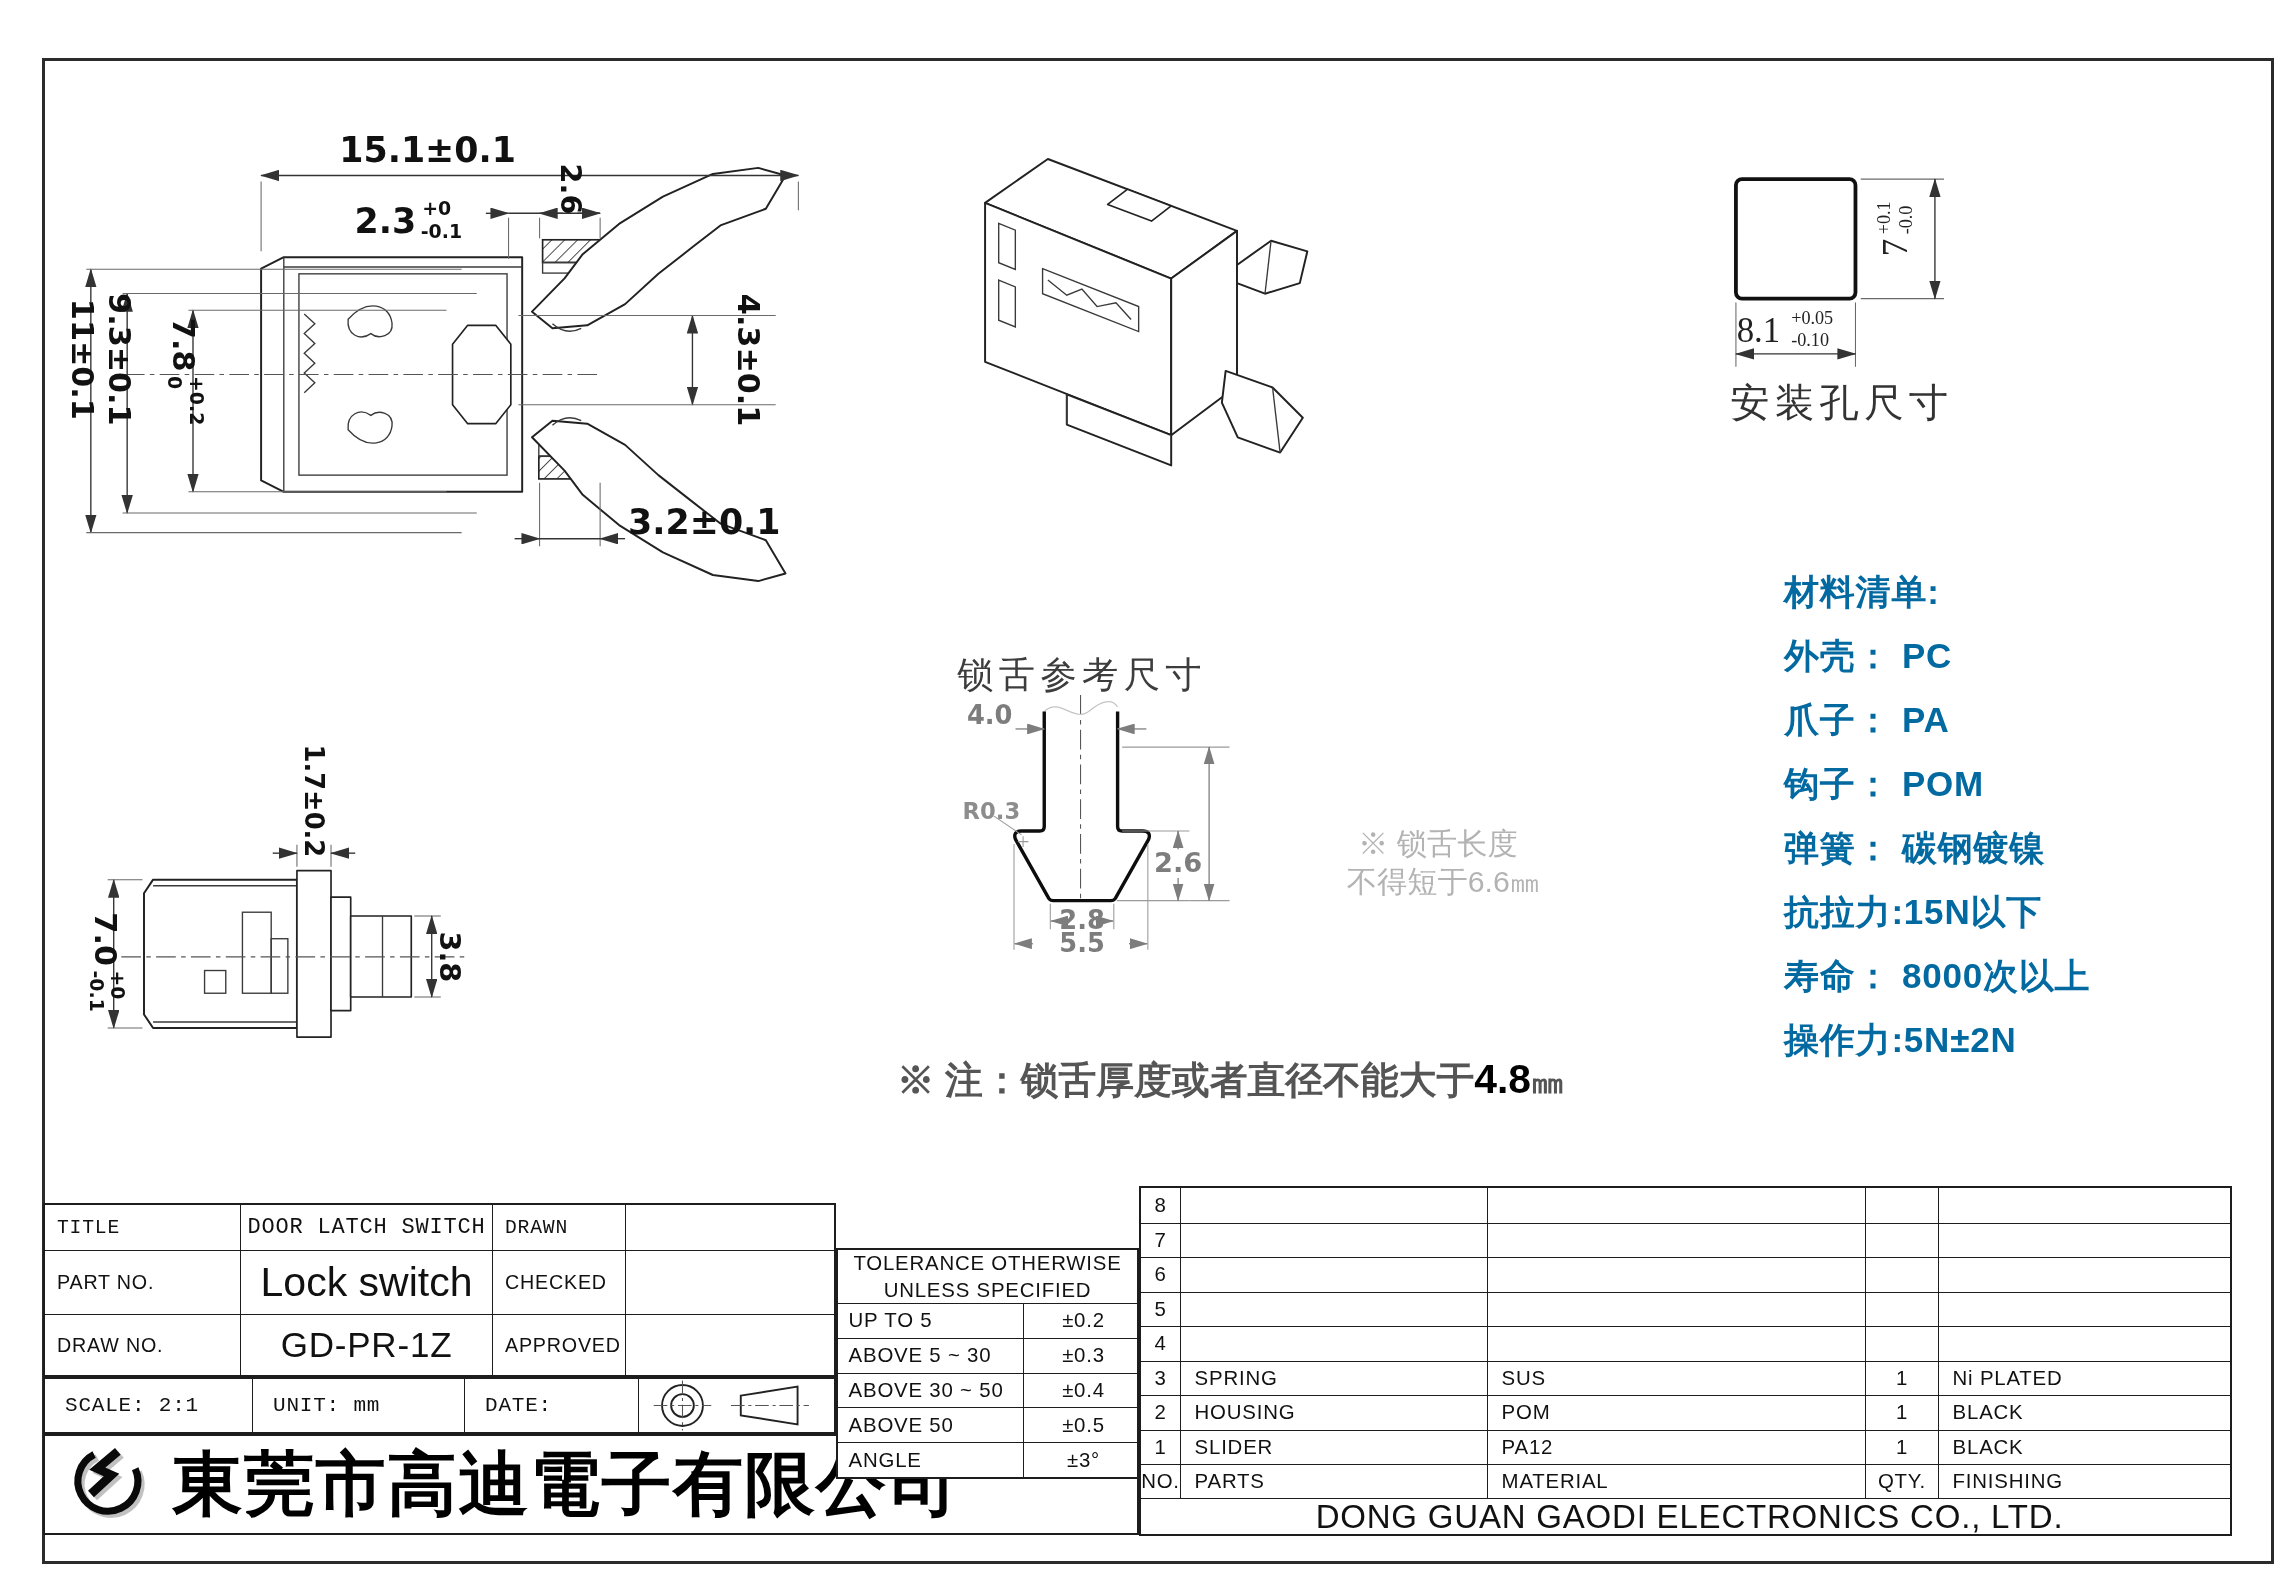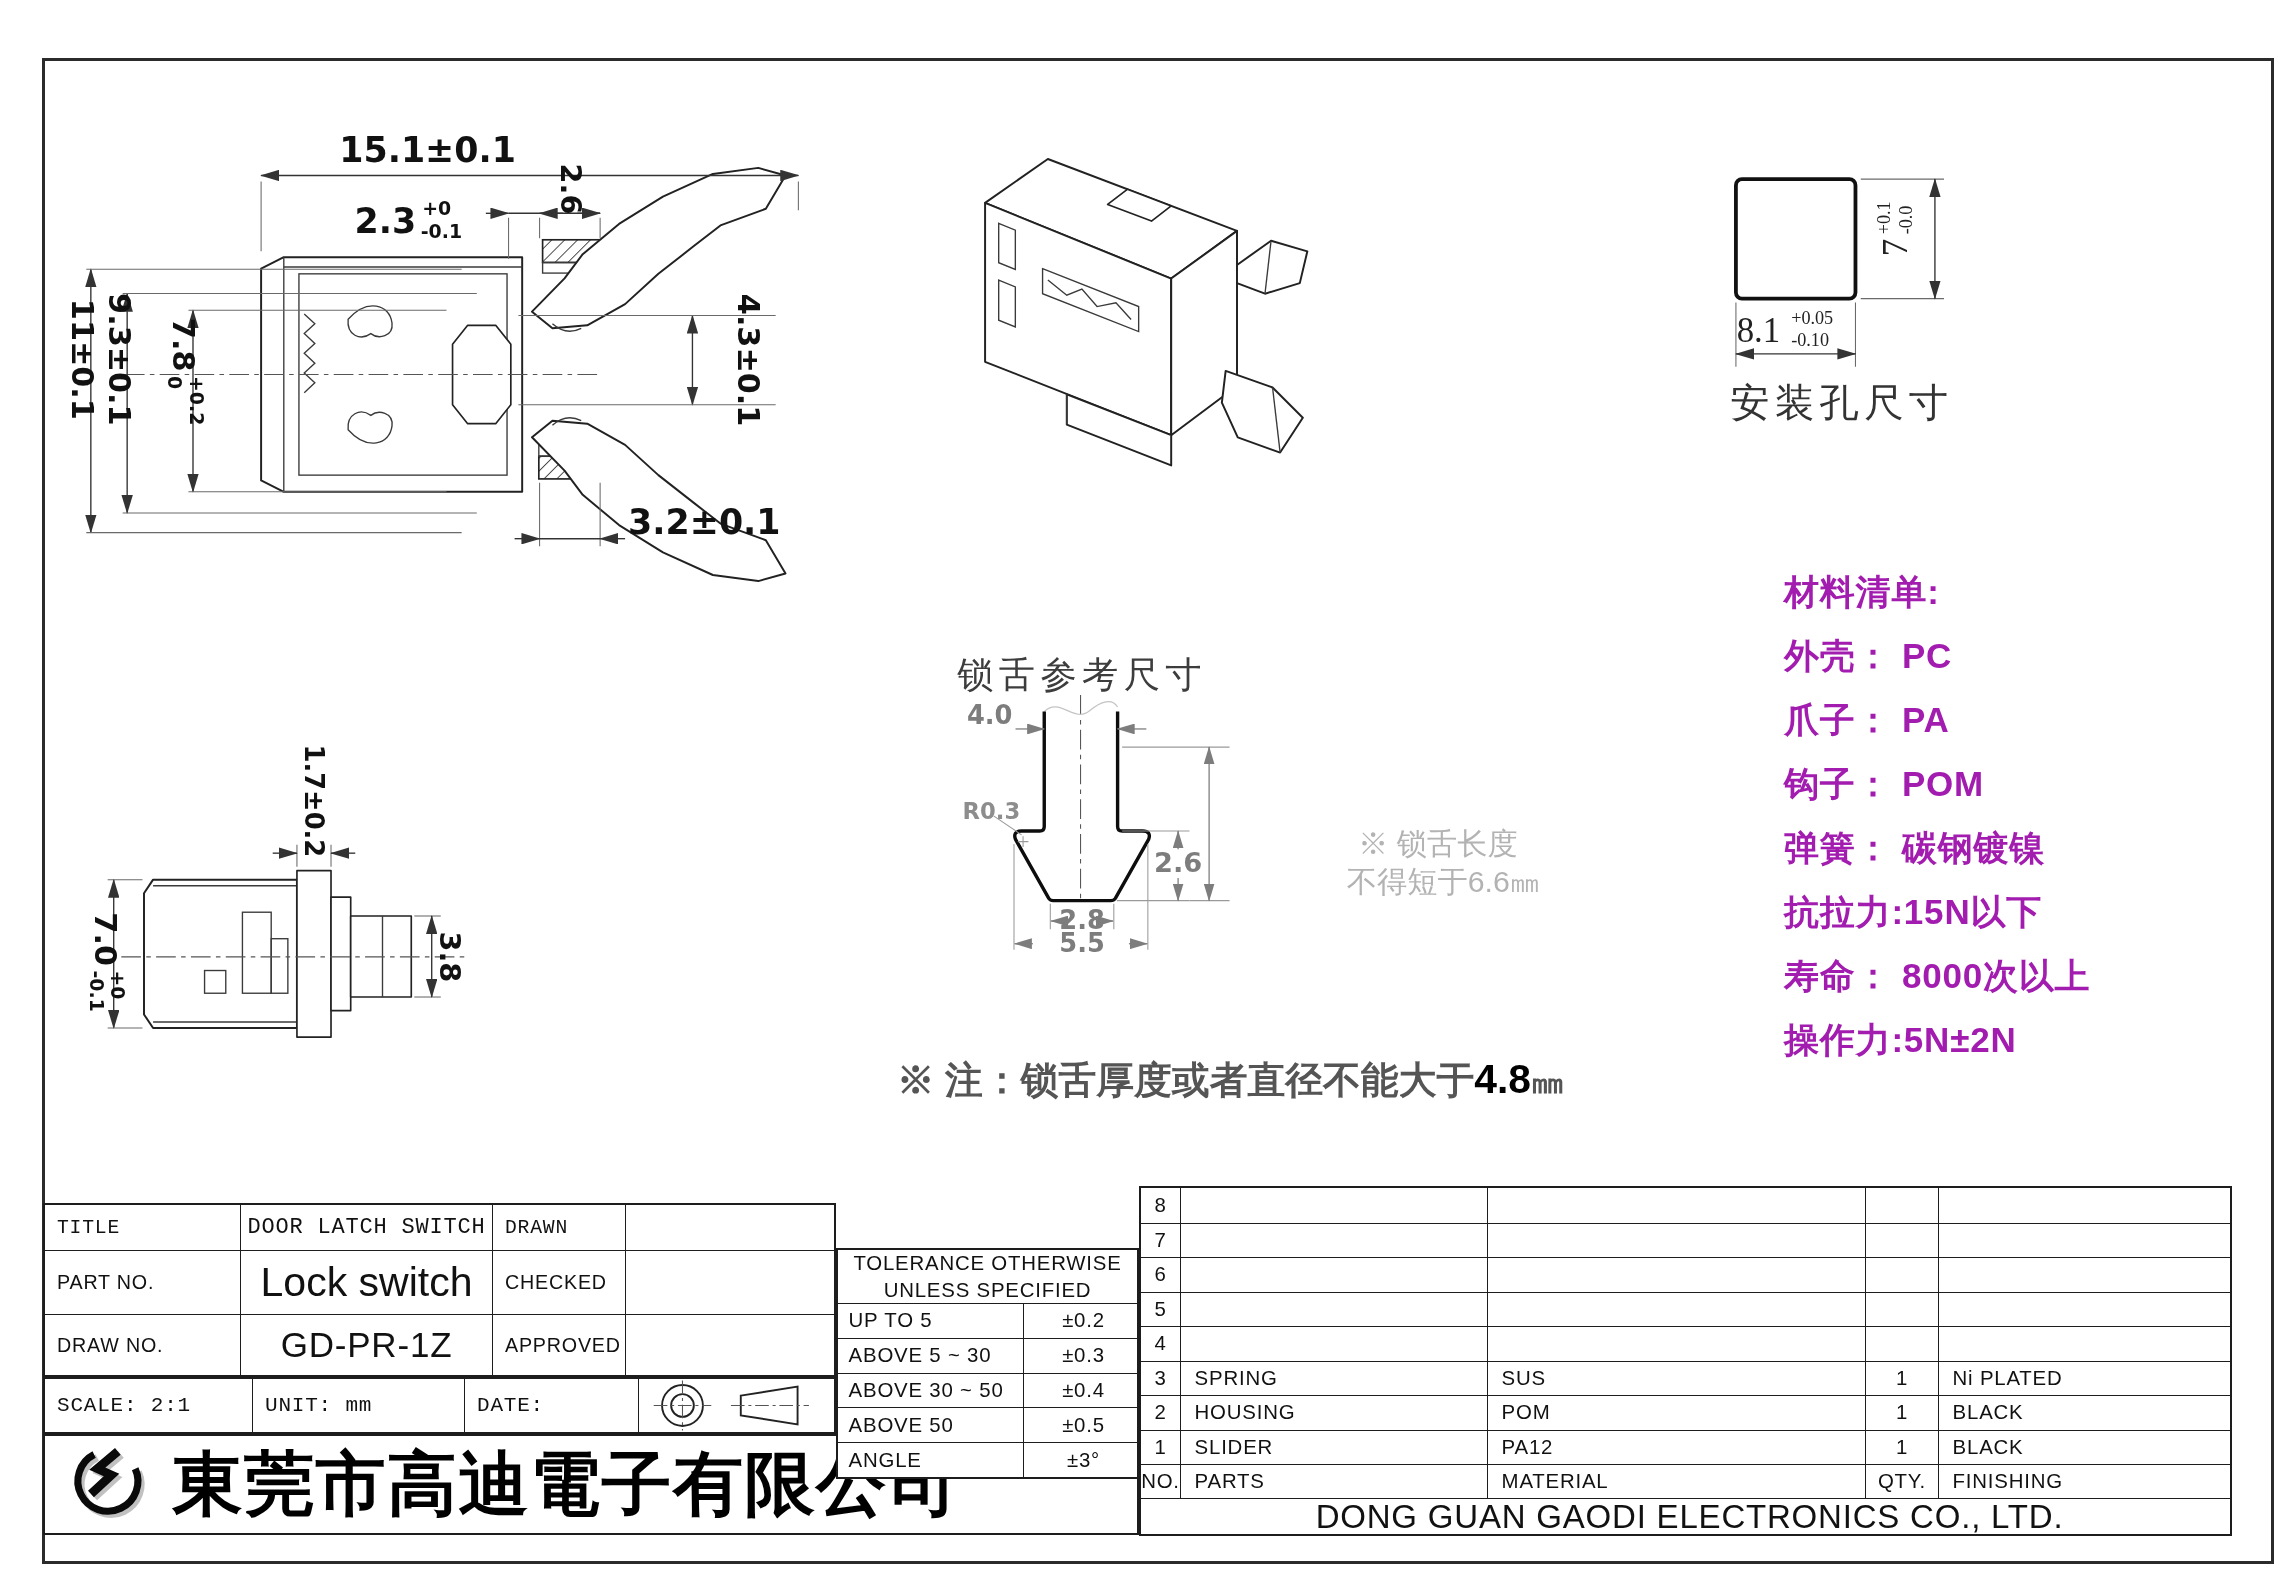--- a/index.html
+++ b/index.html
@@ -30,21 +30,21 @@
   .gxl{stroke:#9a9a9a;stroke-width:1.4;fill:none;}
   .g36{font:700 36px "DejaVu Sans",sans-serif;fill:#7d7d7d;}
   .g34{font:700 34px "DejaVu Sans",sans-serif;fill:#7d7d7d;}
   .g30{font:700 30px "DejaVu Sans",sans-serif;fill:#8d8d8d;}
   .gnote{font:500 40px "Liberation Sans",sans-serif;fill:#b3b3b3;}
   .nbig{font:700 50px "Liberation Sans",sans-serif;fill:#555;}
   .nval{font:900 54px "Liberation Sans",sans-serif;fill:#000;}
   .nunit{font:700 44px "Liberation Sans",sans-serif;fill:#555;}
   
   #materials{left:1784px;top:569px;width:484px;}
-  #materials .mline{height:64px;font:700 35px "Liberation Sans",sans-serif;color:#a21caf;letter-spacing:0.8px;}
+  #materials .mline{height:64px;font:700 35px "Liberation Sans",sans-serif;color:#0369a1;letter-spacing:0.8px;}
   
   .grid{position:absolute;display:grid;box-sizing:border-box;border:2.3px solid #1d1d1d;background:#fff;}
   .grid>div{box-sizing:border-box;display:flex;align-items:center;overflow:hidden;white-space:nowrap;}
   .grid>div{border-left:1.9px solid #1d1d1d;border-top:1.9px solid #1d1d1d;}
   .grid>div.nl{border-left:none;}  .grid>div.nt{border-top:none;font-family:Liberation Mono, monospace;}
   .lab{font:400 19.7px "Liberation Sans",sans-serif;padding-left:12px;letter-spacing:0.8px;}
   .ctr{justify-content:center;}
   #tb1{left:43px;top:1203px;width:793px;height:174px;grid-template-columns:195px 252px 133px 1fr;grid-template-rows:45px 64px 1fr;}
   #tb2{left:43px;top:1377px;width:793px;height:57px;grid-template-columns:207px 212px 174px 1fr;grid-template-rows:1fr;}
   #tol{left:836px;top:1248px;width:303px;height:231px;grid-template-columns:185px 1fr;grid-template-rows:53px repeat(5,1fr);}
@@ -55,21 +55,21 @@
       grid-template-rows:repeat(8,1fr) 34px 36px;}
   #pt>div{font:400 20.4px "Liberation Sans",sans-serif;padding-left:13.6px;letter-spacing:0.8px;}
   #pt>div.ctr{padding-left:0;justify-content:center;}
   #pt .foot{grid-column:1/-1;justify-content:center;font:400 33px "Liberation Sans",sans-serif;letter-spacing:0.8px;padding-left:8px;}
   #company{left:43px;top:1434px;width:1096px;height:101px;border:2.3px solid #1d1d1d;box-sizing:border-box;
            position:absolute;display:flex;align-items:center;padding-left:26.5px;background:#fff;}
   #company .cname{font:900 70px "Liberation Sans",sans-serif;color:#000;margin-left:22px;letter-spacing:1.5px;}
   .val-big{font:400 41px "Liberation Sans",sans-serif;}
   .val-mid{font:400 35px "Liberation Sans",sans-serif;letter-spacing:0.8px;}
   .val-ttl{font:400 22px "Liberation Sans",sans-serif;letter-spacing:0.8px;}
-  .scl{font:400 21px "Liberation Sans",sans-serif;padding-left:12px;letter-spacing:0.8px;text-align:center;}
+  .scl{font:400 21px "Liberation Sans",sans-serif;padding-left:20px;letter-spacing:0.8px;text-align:center;}
 </style>
 </head>
 <body>
 
 <div id="sheet">
   <div id="frame"></div>
 
   <svg class="abs" style="left:53px;top:83px;" width="787" height="530" viewBox="0 0 1040 700">
     <defs>
       <marker id="aA" viewBox="0 0 10 6" refX="9.5" refY="3" markerWidth="14" markerHeight="8.4" orient="auto-start-reverse">

